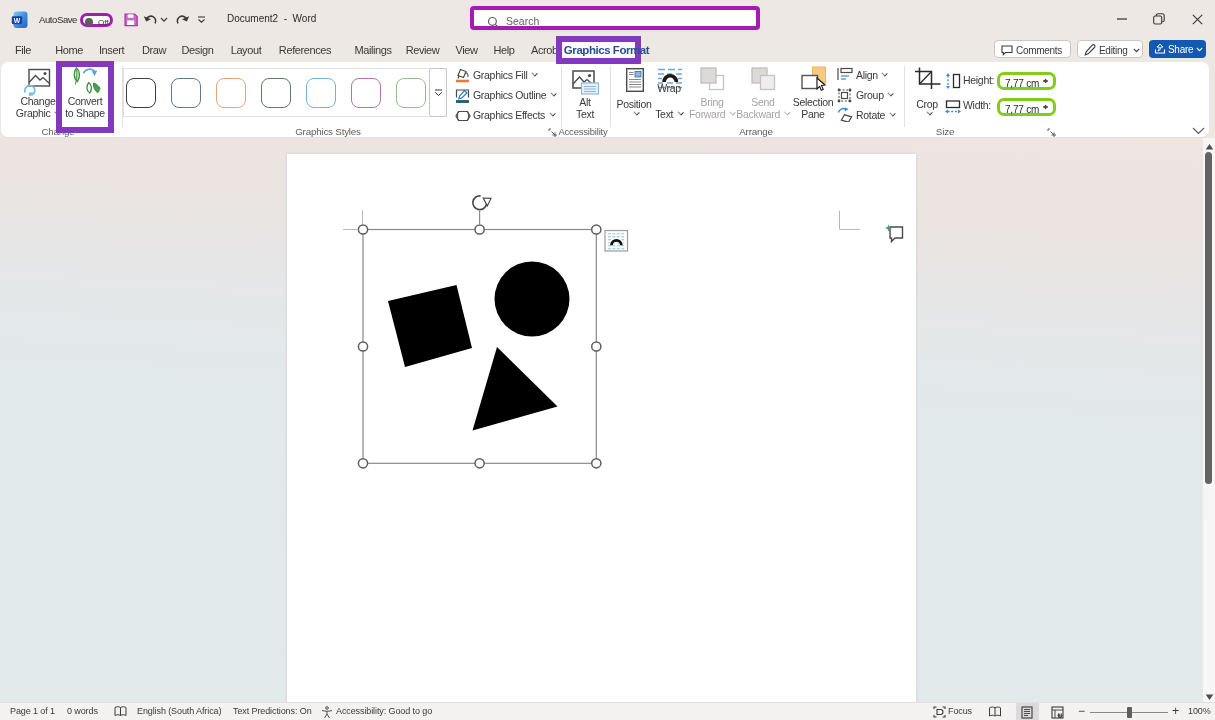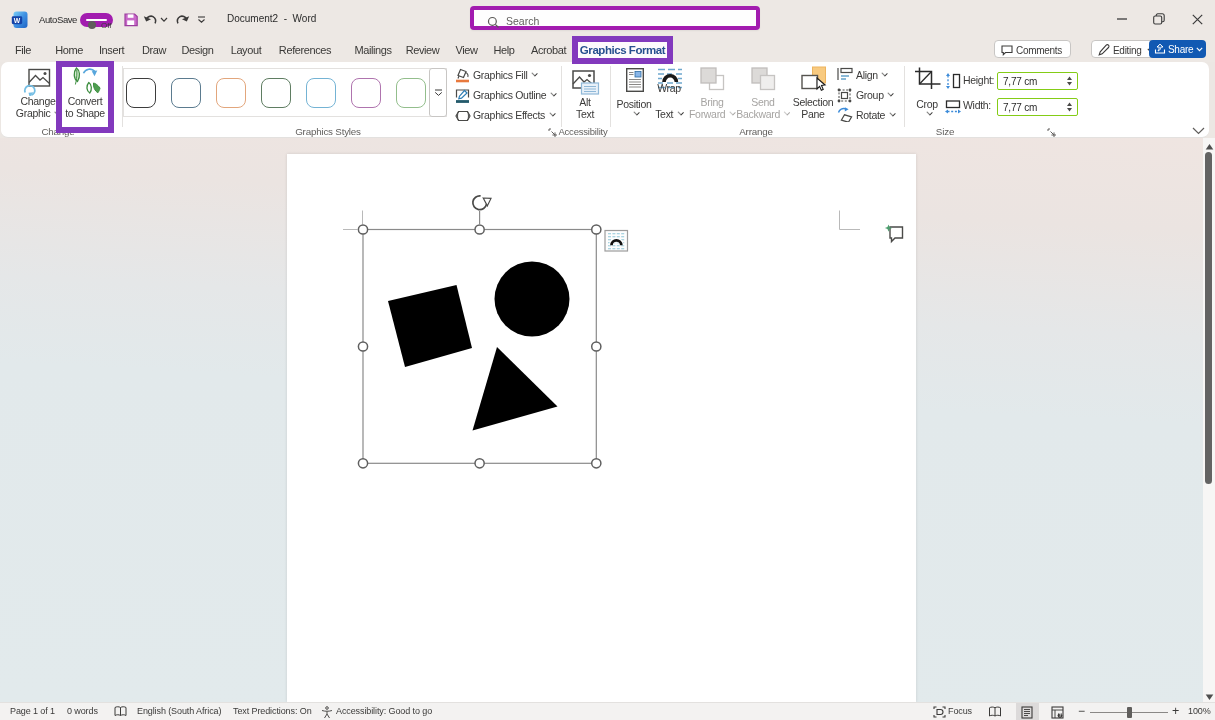--- a/index.html
+++ b/index.html
@@ -17,21 +17,21 @@
   #ribbon { left:1px; top:62px; width:1208px; height:76px; background:#ffffff; border-radius:7px; border-bottom:1px solid #E3E1DF; }
   .rlabel { position:absolute; font-size:9.8px; color:#605E5C; transform:translateX(-50%); top:63.5px; letter-spacing:-0.2px; white-space:nowrap; }
   .btxt { position:absolute; font-size:10.5px; color:#3b3a39; transform:translateX(-50%); letter-spacing:-0.3px; white-space:nowrap; text-align:center; }
   .sep { position:absolute; width:1px; top:4px; height:61px; background:#E3E1DF; }
   .sw { top:16px; width:30px; height:30px; }
   .sw > div { width:30px; height:30px; border:1.8px solid; border-radius:8px; background:#fff; }
   .btxt2 { position:absolute; font-size:10.5px; color:#3b3a39; letter-spacing:-0.3px; white-space:nowrap; }
   .cv { display:inline-block; width:5px; height:5px; border-right:1.3px solid #3b3a39; border-bottom:1.3px solid #3b3a39; transform:rotate(45deg) scale(1,0.85); vertical-align:2.5px; margin-left:2px; }
   .cvg { border-color:#A6A4A2; }
   .dis { color:#A6A4A2; }
-  .spin { position:absolute; width:81px; height:18px; background:#fff; border:1px solid #84cc16; border-radius:2px; }
+  .spin { position:absolute; width:59px; height:18px; background:#fff; border:3px solid #84cc16; border-radius:7px; }
   .spin span { position:absolute; left:5px; top:3px; font-size:10px; color:#2b2b2b; letter-spacing:-0.2px; }
   
   #canvas { left:0; top:138px; width:1215px; height:564px;
     background:linear-gradient(183deg,#EFE5E1 0%, #EBE4E1 15%, #E5E7E8 32%, #E2E9EB 46%, #E2EAEC 100%); }
   #page { position:absolute; left:287px; top:16px; width:629px; height:548px; background:#ffffff; box-shadow:0 0 3px rgba(0,0,0,0.12); }
   
   #statusbar { left:0; top:702px; width:1215px; height:18px; background:#F3F2F1; border-top:1px solid #E3E1DF; }
   .sbtext { position:absolute; font-size:9px; color:#3B3A39; top:3px; white-space:nowrap; letter-spacing:-0.1px; }
   
   .anno { position:absolute; border:6px solid #8239BD; }
@@ -47,21 +47,21 @@
           <stop offset="0.5" stop-color="#3E90E2"></stop>
           <stop offset="1" stop-color="#1E63C4"></stop>
       </linearGradient>
       </defs>
       <rect x="2.5" y="0.5" width="14" height="16.5" rx="3" fill="url(#wg)"></rect>
       <rect x="0.8" y="5.2" width="10.4" height="8" rx="1.4" fill="#1443A8"></rect>
       <text x="6" y="11.8" font-size="6.8" font-weight="bold" fill="#fff" text-anchor="middle" font-family="Liberation Sans">W</text>
     </svg>
     <div class="abs tbtext" style="left:39px;top:14px;font-size:9.5px;letter-spacing:-0.4px;">AutoSave</div>
 
-    <div class="abs" style="left:80px;top:13px;width:33px;height:14px;border:6px solid #a21caf;border-radius:7px;background:#fff;">
+    <div class="abs" style="left:80px;top:13px;width:33px;height:14px;border:3px solid #a21caf;border-radius:7px;background:#fff;">
       <div class="abs" style="left:2px;top:2px;width:8px;height:8px;border-radius:50%;background:#605E5C;"></div>
       <div class="abs" style="left:15px;top:2px;font-size:8px;color:#3b3a39;">Off</div>
     </div>
 
     <svg class="abs" style="left:123.5px;top:13px" width="14" height="14" viewBox="0 0 14 14">
       <path d="M1 1 h9.6 l2.6 2.6 v9 h-12.2 z" fill="#C969C9" stroke="#9C3F9E" stroke-width="1.2"></path>
       <rect x="3.7" y="1.4" width="5.8" height="3.4" fill="#fff"></rect>
       <rect x="3.2" y="7.4" width="7" height="4.6" fill="#fff"></rect>
     </svg>
 
@@ -117,41 +117,41 @@
     <div class="tab" style="left:504px;">Help</div>
     <div class="tab" style="left:548.5px;">Acrobat</div>
   </div>
 
   <div class="abs" style="left:994px;top:40px;width:77px;height:18px;background:#fff;border:1px solid #C8C6C4;border-radius:4px;">
     <svg class="abs" style="left:6px;top:3.5px" width="12" height="11" viewBox="0 0 12 11">
       <path d="M1 1 h10 v6.5 h-6.5 l-2.2 2.2 v-2.2 h-1.3 z" fill="none" stroke="#3b3a39" stroke-width="1.1"></path>
     </svg>
     <div class="abs" style="left:21px;top:3.5px;font-size:10px;color:#3b3a39;letter-spacing:-0.3px;">Comments</div>
   </div>
-  <div class="abs" style="left:1077px;top:40px;width:66px;height:18px;background:#fff;border:1px solid #C8C6C4;border-radius:4px;margin-left:14px;">
+  <div class="abs" style="left:1077px;top:40px;width:66px;height:18px;background:#fff;border:1px solid #C8C6C4;border-radius:4px;">
     <svg class="abs" style="left:6px;top:3px" width="12" height="12" viewBox="0 0 12 12">
       <path d="M8.2 1.2 a1.6 1.6 0 0 1 2.3 2.3 L4.2 9.8 L1.2 10.8 L2.2 7.8 z" fill="none" stroke="#3b3a39" stroke-width="1.1"></path>
     </svg>
     <div class="abs" style="left:21px;top:3.5px;font-size:10px;color:#3b3a39;letter-spacing:-0.3px;">Editing</div>
     <svg class="abs" style="left:55px;top:7px" width="7" height="5" viewBox="0 0 7 5">
       <path d="M0.8 0.8 L3.5 3.6 L6.2 0.8" fill="none" stroke="#3b3a39" stroke-width="1.1"></path>
     </svg>
   </div>
   <div class="abs" style="left:1149px;top:40px;width:57px;height:18px;background:#1159B3;border-radius:4px;">
     <svg class="abs" style="left:5px;top:3px" width="12" height="12" viewBox="0 0 12 12">
       <path d="M6 1.2 L9 4 L6.8 4 C6.8 4 7 7 4 8 C5.5 5.8 5.2 4 5.2 4 L3 4 z" fill="none" stroke="#fff" stroke-width="1"></path>
       <path d="M1.5 6.5 v3.5 h9 v-3.5" fill="none" stroke="#fff" stroke-width="1.1"></path>
     </svg>
     <div class="abs" style="left:19px;top:3.5px;font-size:10px;color:#fff;letter-spacing:-0.3px;">Share</div>
     <svg class="abs" style="left:47px;top:7px" width="7" height="5" viewBox="0 0 7 5">
       <path d="M0.8 0.8 L3.5 3.6 L6.2 0.8" fill="none" stroke="#fff" stroke-width="1.1"></path>
     </svg>
   </div>
 
-  <div class="abs" style="left:572px;top:36px;width:101px;height:28px;border:6px solid #8239BD;background:#FDF9FC;z-index:30;">
+  <div class="abs" style="left:556px;top:36px;width:85px;height:28px;border:6px solid #8239BD;background:#FDF9FC;z-index:30;">
     <div class="abs" style="left:0;top:0;width:89px;height:16px;line-height:16px;text-align:center;font-size:11.5px;font-weight:bold;color:#27508F;letter-spacing:-0.45px;white-space:nowrap;">Graphics Format</div>
   </div>
   <div id="ribbon" class="abs">
 
     <svg class="abs" style="left:22px;top:6px" width="28" height="28" viewBox="0 0 28 28">
       <rect x="6" y="1.5" width="20.5" height="16.5" fill="none" stroke="#4a4a48" stroke-width="1.4"></rect>
       <circle cx="22" cy="5.5" r="1.5" fill="#4a4a48"></circle>
       <path d="M6 14.5 L12.5 7.5 L17 12 L20 9.5 L26.5 15.5" fill="none" stroke="#4a4a48" stroke-width="1.3"></path>
       <path d="M2.2 24.5 a5 5 0 1 1 6.2 2.8" fill="none" stroke="#74BEE4" stroke-width="1.7"></path>
       <path d="M10.5 24.3 L6.7 29.3 L5.5 24.8 z" fill="#74BEE4"></path>

